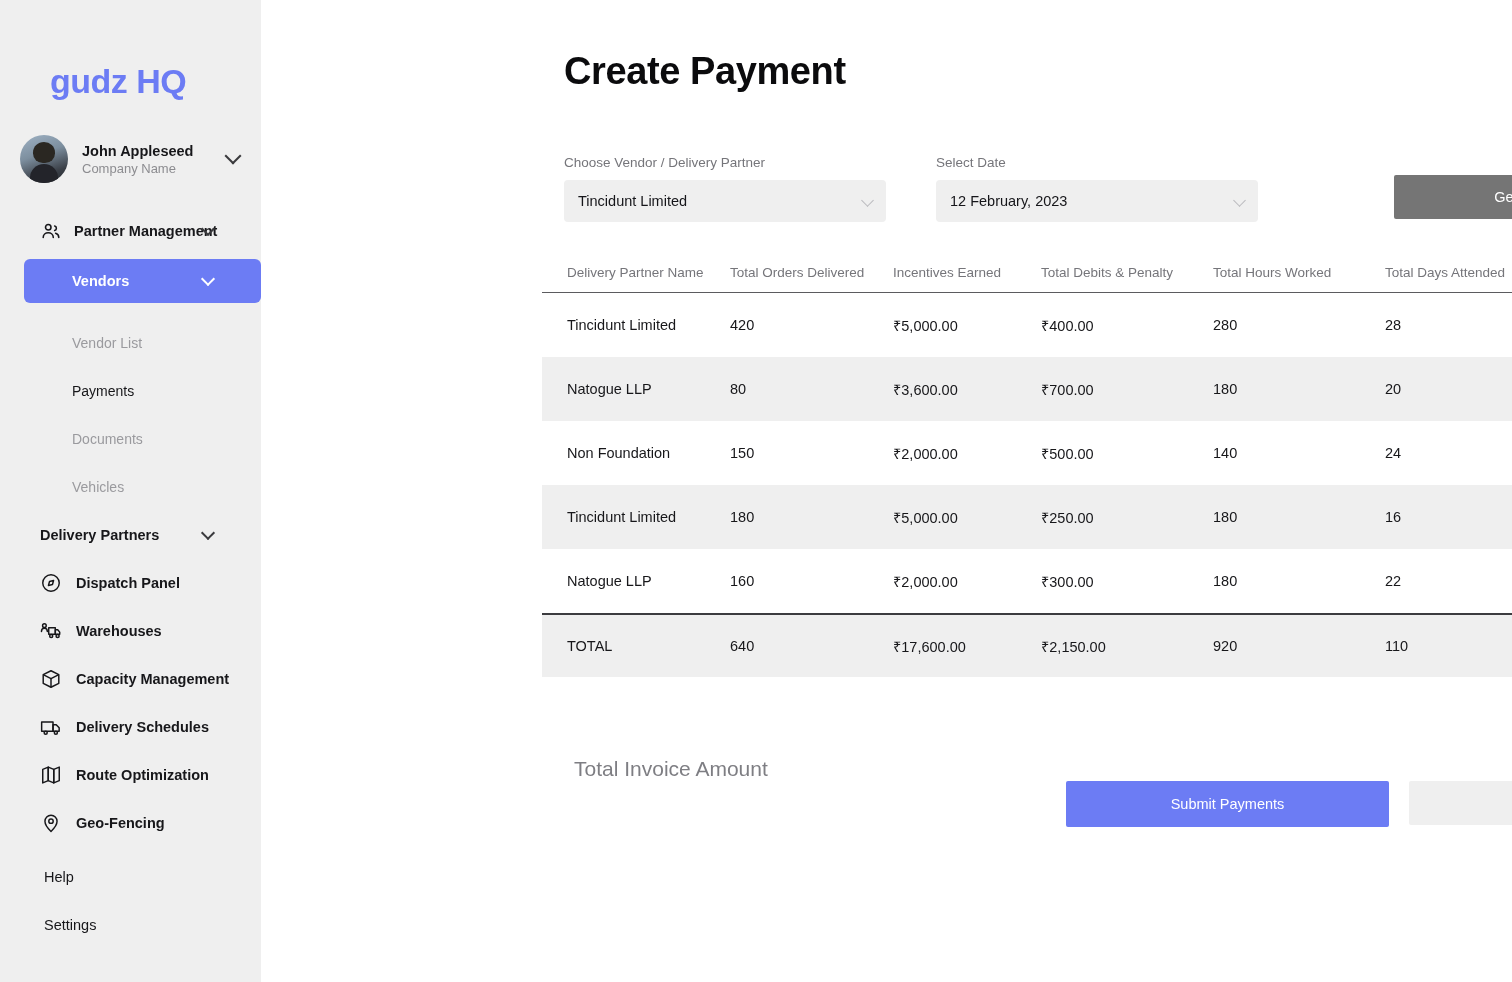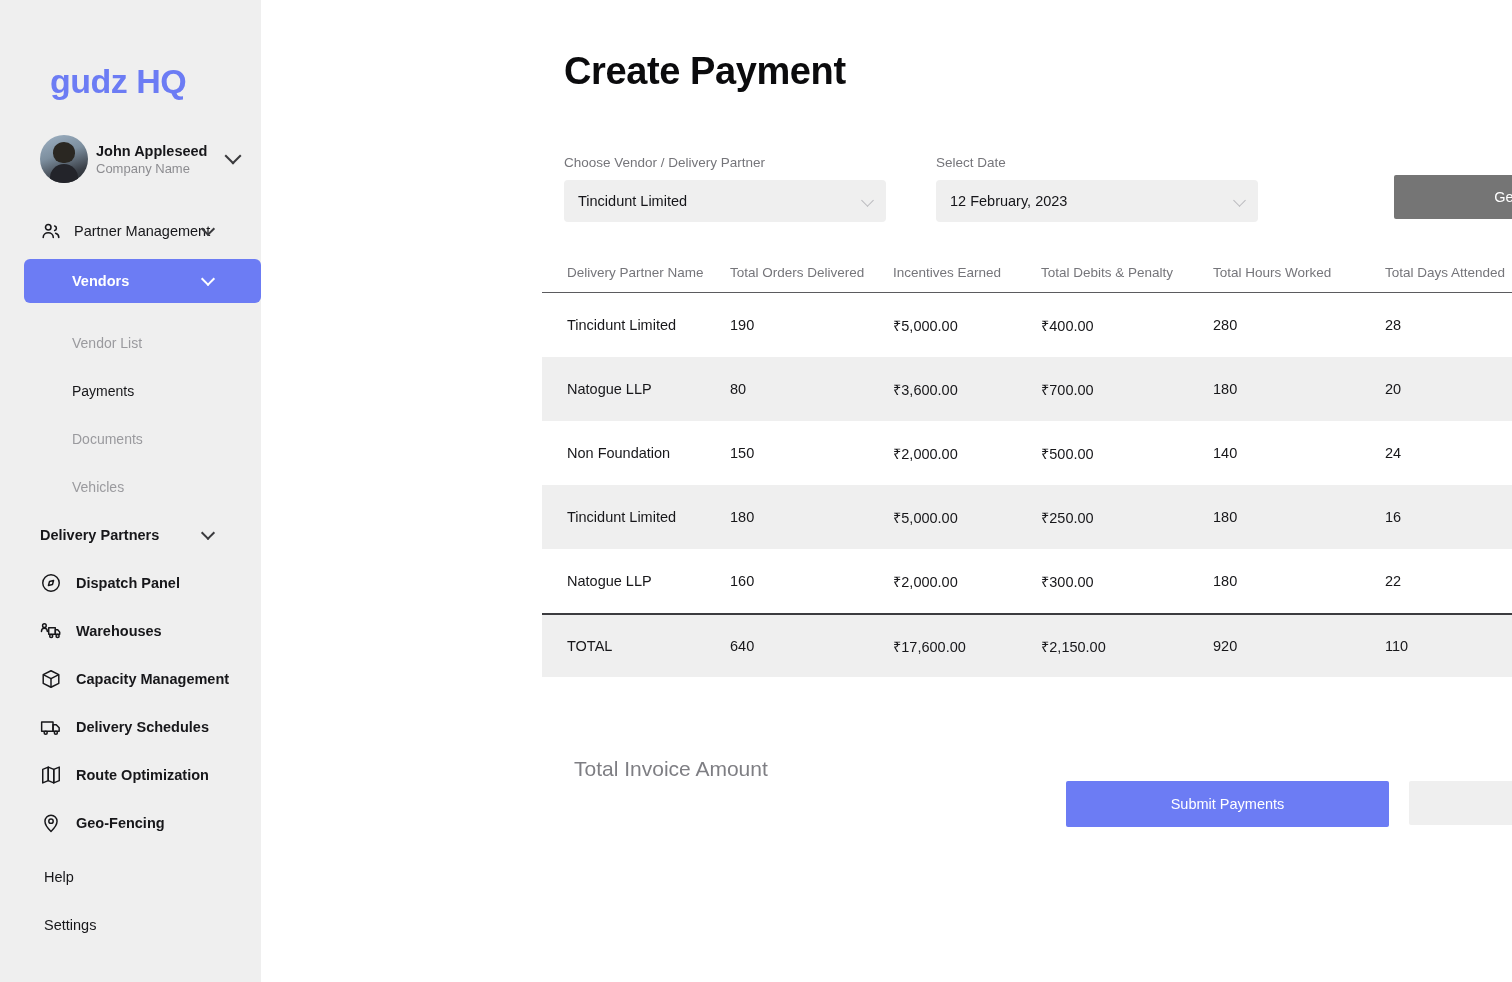--- a/index.html
+++ b/index.html
@@ -19,22 +19,22 @@
     position: relative;
   }
   .brand {
     font-size: 34px; font-weight: bold;
     color: #6c7cf4;
     letter-spacing: -0.5px;
     padding: 62px 0 0 50px;
   }
   .user-block {
     display: flex; align-items: center;
-    padding: 34px 0 0 40px;
-    gap: 8px;
+    padding: 34px 0 0 20px;
+    gap: 14px;
     justify-content: center;
   }
   .avatar {
     width: 48px; height: 48px; border-radius: 50%;
     background: linear-gradient(160deg,#9fb2c4 0%,#7d8f9f 40%,#3b4048 75%,#23262b 100%);
     position: relative; overflow: hidden; flex: 0 0 48px;
   }
   .avatar::before {
     content:""; position:absolute; left:13px; top:7px;
     width:22px; height:21px; border-radius:50% 50% 45% 45%;
@@ -53,21 +53,21 @@
     border-right:2px solid #3a3a3d; border-bottom:2px solid #3a3a3d;
     transform: rotate(45deg); margin-top:-6px;
   }
   .chev.light { border-color:#ffffff; }
 
   .nav { margin-top: 28px; }
   .nav-group-head {
     display:flex; align-items:center; gap:12px;
     height: 40px; padding-left: 40px; position:relative;
   }
-  .nav-group-head .label { font-size:14.5px; font-weight:normal; color:#17171a; }
+  .nav-group-head .label { font-size:14.5px; font-weight:bold; color:#17171a; }
   .nav-group-head .chev { position:absolute; right:26px; margin-top:-4px;
     width:10px;height:10px;border-width:2px; }
 
   .nav-item-active {
     display:flex; align-items:center;
     height: 44px; margin: 8px 0 16px 24px;
     background:#6c7cf4; border-radius:6px; position:relative;
     padding-left: 48px;
   }
   .nav-item-active .label { font-size:14.5px; font-weight:bold; color:#fff; }
@@ -329,21 +329,21 @@
         <div class="c c3">Total Debits &amp; Penalty</div>
         <div class="c c4">Total Hours Worked</div>
         <div class="c c5">Total Days Attended</div>
 
         <div class="c c7"></div>
       </div>
       <div class="head-rule"></div>
 
       <div class="row">
         <div class="c c0">Tincidunt Limited</div>
-        <div class="c c1">190</div>
+        <div class="c c1">420</div>
         <div class="c c2">₹5,000.00</div>
         <div class="c c3">₹400.00</div>
         <div class="c c4">280</div>
         <div class="c c5">28</div>
 
       </div>
 
       <div class="row zebra">
         <div class="c c0">Natogue LLP</div>
         <div class="c c1">80</div>

